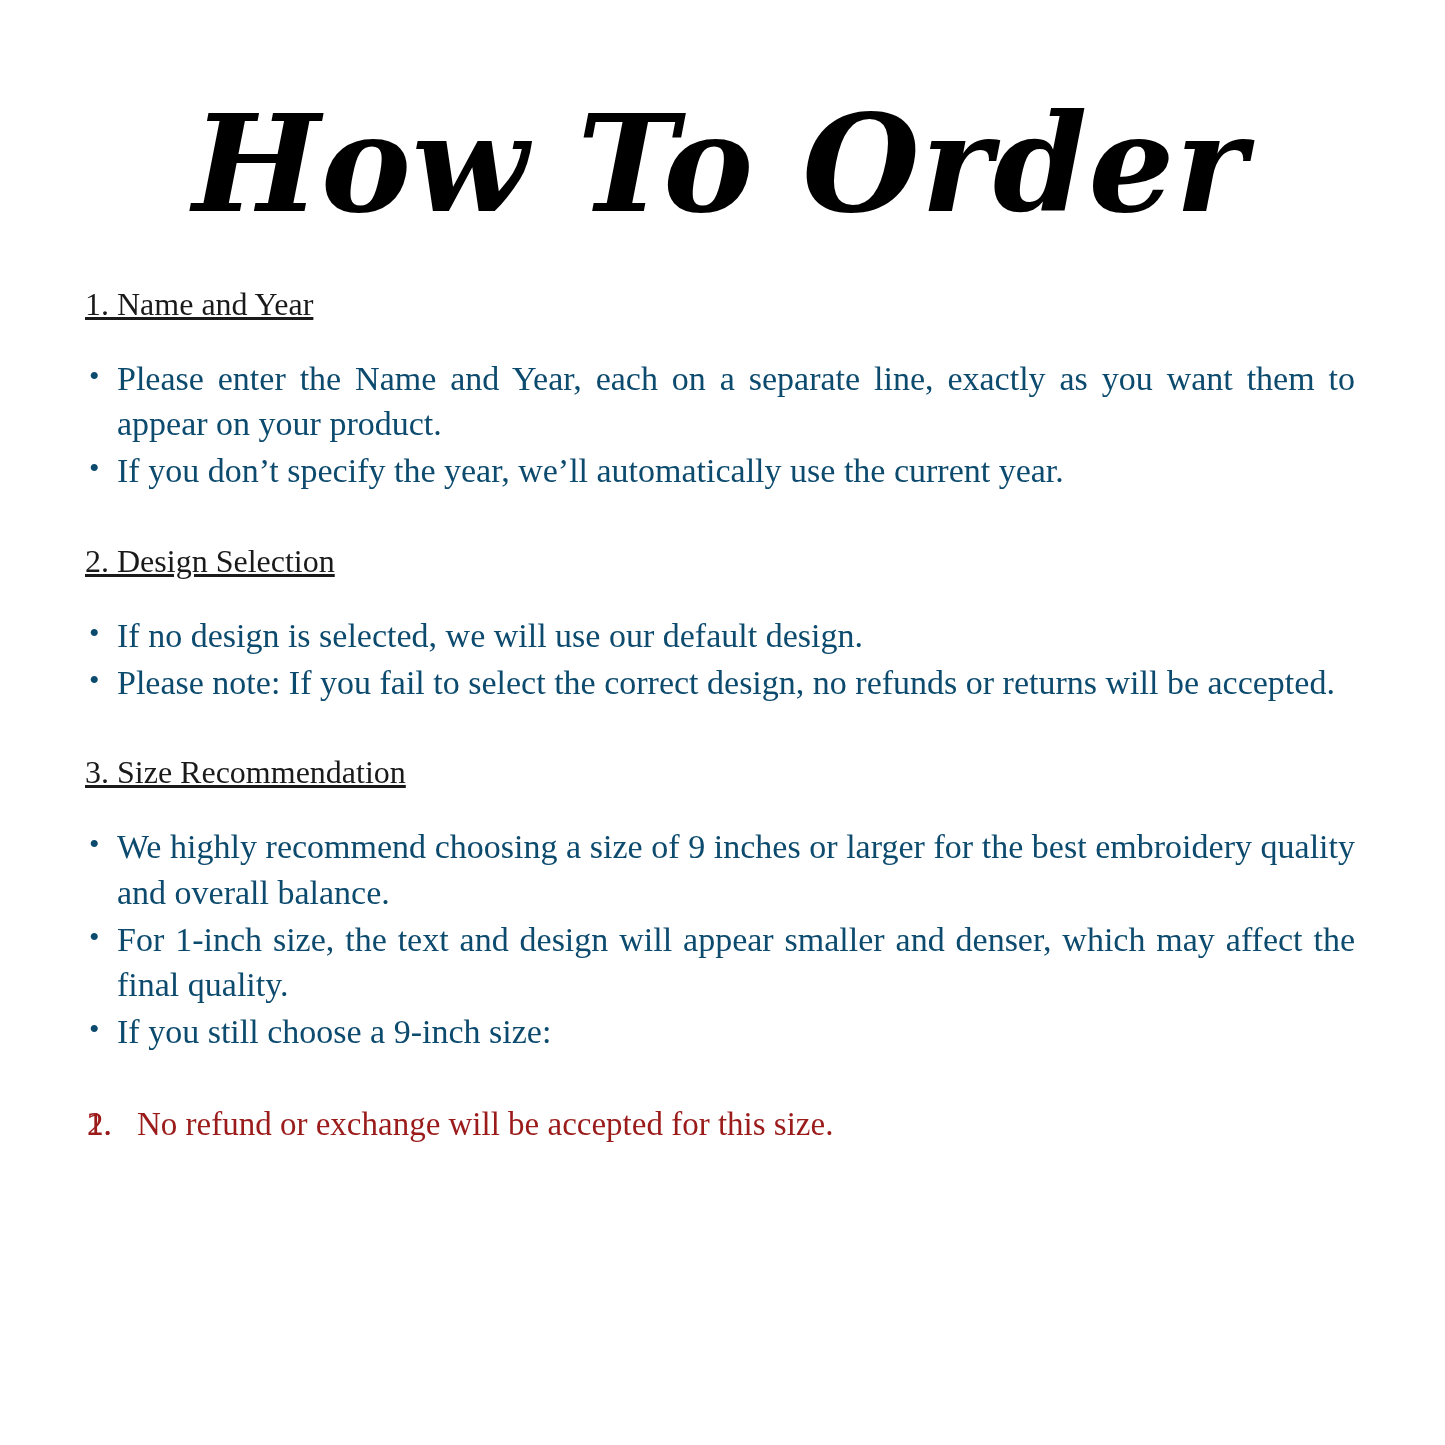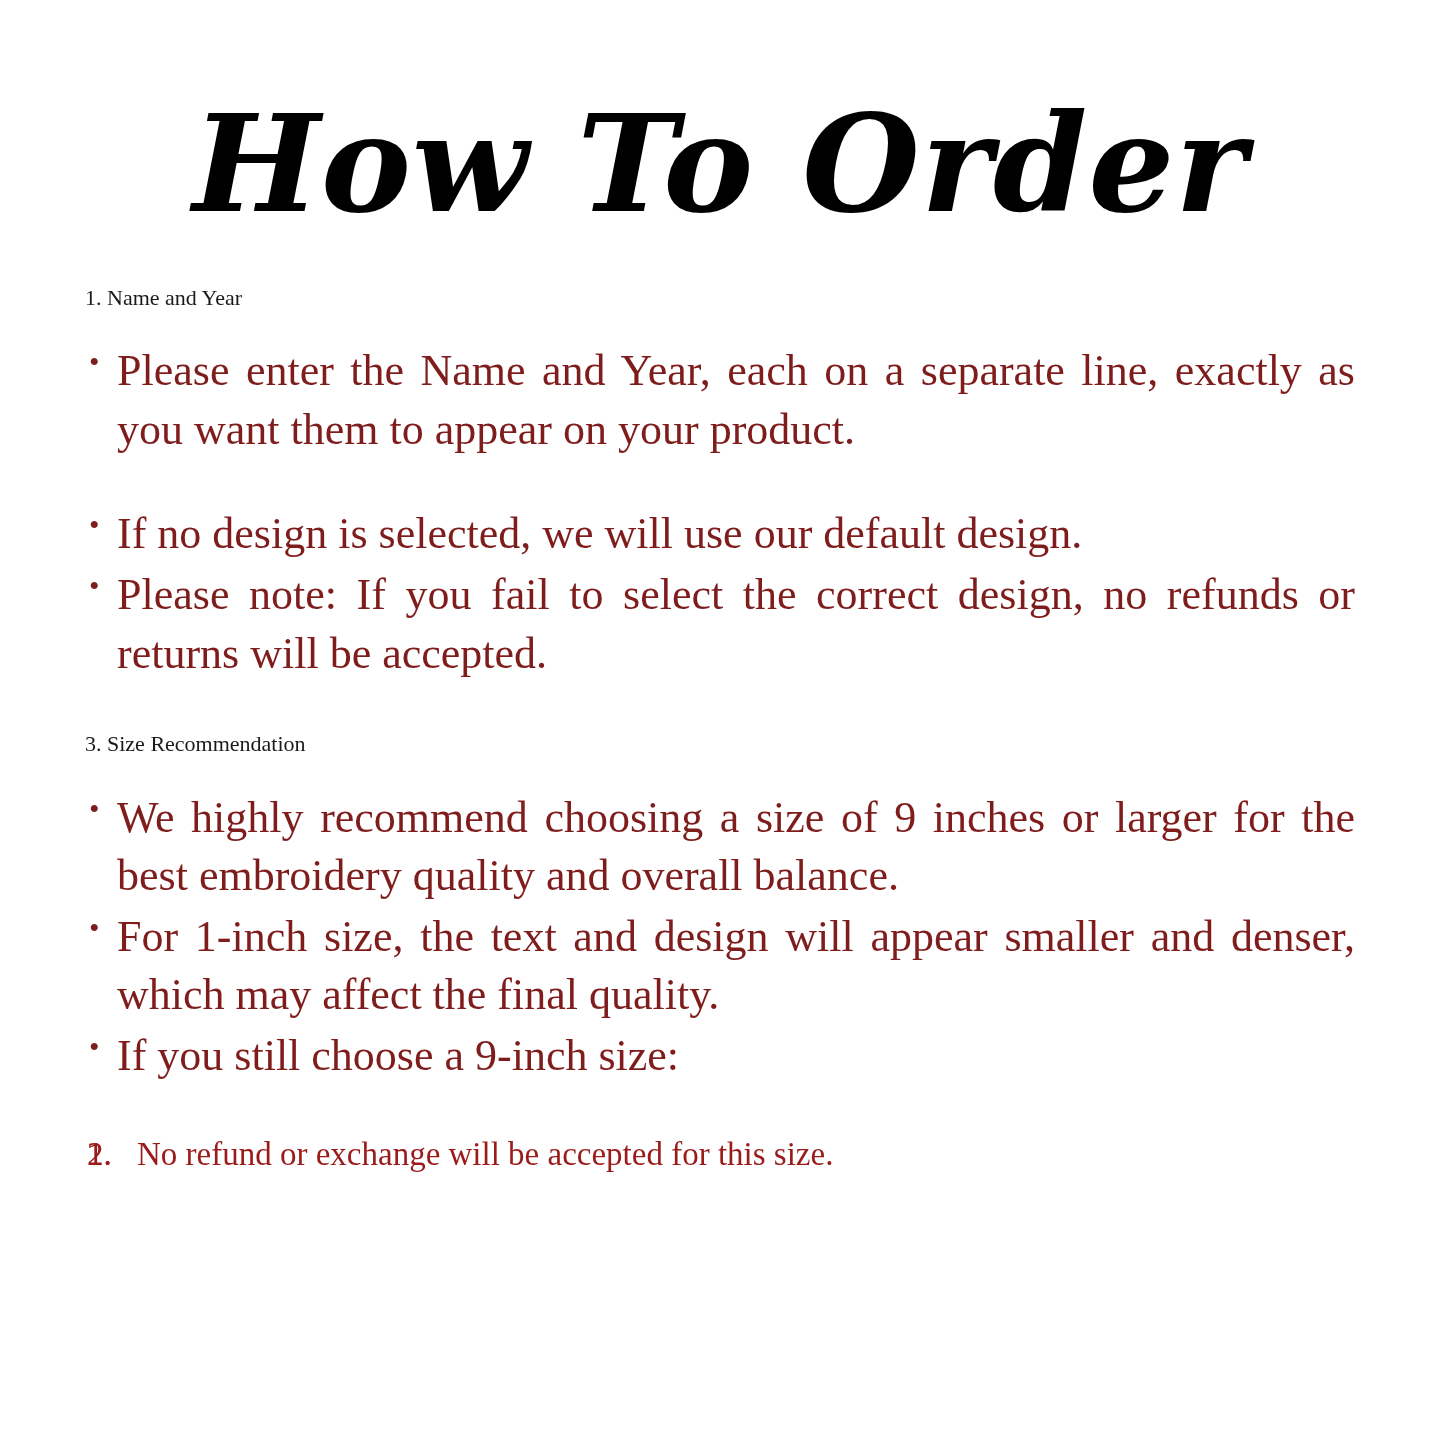--- a/index.html
+++ b/index.html
@@ -27,37 +27,38 @@
     font-style: italic;
     font-weight: 700;
     font-size: 135px;
     line-height: 1.25;
     letter-spacing: 1px;
     color: #000000;
     margin: 10px 0 34px 0;
     white-space: nowrap;
   }
   .section-heading {
-    font-size: 22px;
+    font-size: 32px;
     line-height: 1.35;
     color: #1a1a1a;
     margin: 0 0 30px 0;
+    text-decoration: underline;
   }
   .bullets {
     list-style: none;
     margin: 0 0 46px 0;
     padding: 0;
   }
   .bullets li {
     position: relative;
     padding-left: 32px;
-    font-size: 44px;
+    font-size: 34px;
     line-height: 1.33;
     margin-bottom: 2px;
-    color: #7f1d1d;
+    color: #0c4a6e;
     text-align: justify;
     text-justify: inter-word;
   }
   .bullets li::before {
     content: "•";
     position: absolute;
     left: 4px;
     top: 0;
     font-size: 30px;
     line-height: 1.33;
@@ -84,22 +85,24 @@
 </head>
 <body>
 
 <div class="page">
 
   <div class="title">How To Order</div>
 
   <div class="section-heading">1. Name and Year</div>
   <ul class="bullets">
     <li>Please enter the Name and Year, each on a separate line, exactly as you want them to appear on your product.</li>
+    <li>If you don’t specify the year, we’ll automatically use the current year.</li>
   </ul>
 
+  <div class="section-heading">2. Design Selection</div>
   <ul class="bullets">
     <li>If no design is selected, we will use our default design.</li>
     <li>Please note: If you fail to select the correct design, no refunds or returns will be accepted.</li>
   </ul>
 
   <div class="section-heading">3. Size Recommendation</div>
   <ul class="bullets">
     <li>We highly recommend choosing a size of 9 inches or larger for the best embroidery quality and overall balance.</li>
     <li>For 1-inch size, the text and design will appear smaller and denser, which may affect the final quality.</li>
     <li>If you still choose a 9-inch size:</li>

